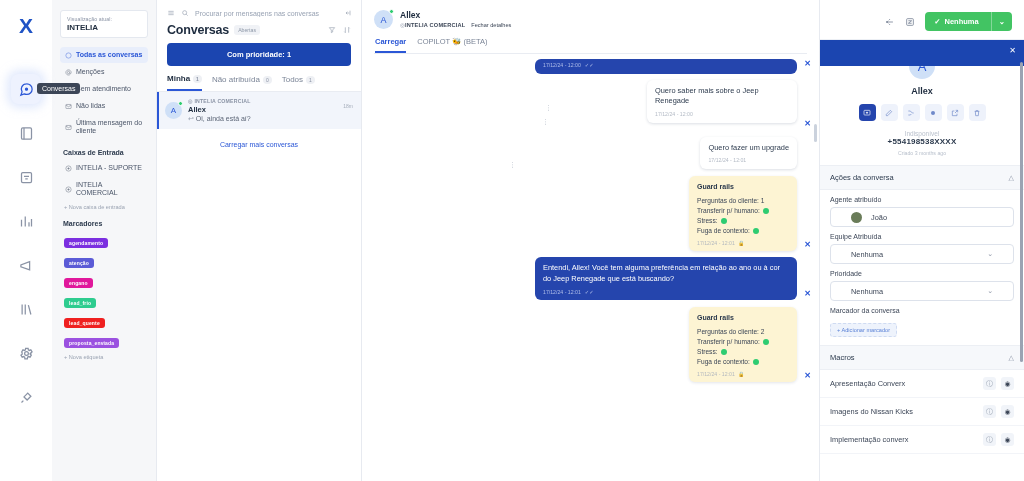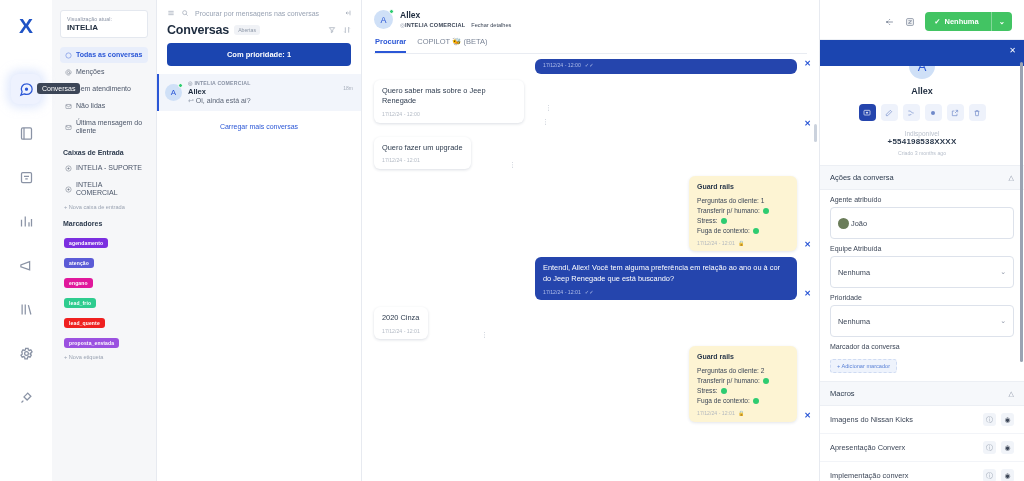--- a/index.html
+++ b/index.html
@@ -132,21 +132,21 @@
   }
   .chat-name { font-size: 8.5px; font-weight: bold; color: #1d2b3e; }
   .chat-sub { font-size: 5.6px; color: #8a93a5; margin-top: 2px; display: flex; gap: 6px; align-items:center; }
   .chat-sub b { color: #3c4657; font-weight: bold; letter-spacing:.2px; }
   .chat-sub .link { color: #3c4657; }
   .chat-tabs { display: flex; gap: 11px; margin-top: 8px; border-bottom: 1px solid #e9ecf2; padding-left: 1px; }
   .ctab { font-size: 7.5px; color: #7b8597; padding-bottom: 5px; }
   .ctab.active { color: #2b57d6; font-weight: bold; border-bottom: 2px solid #2b57d6; }
 
   .msgs { flex: 1; overflow: hidden; position: relative; padding: 5px 0 0 0; background:#fff; }
-  .row { display: flex; padding: 0 22px 0 12px; margin-bottom: 7px; position: relative; }
+  .row { display: flex; padding: 0 22px 0 12px; margin-bottom: 7px; position: relative; justify-content: flex-end; }
   .row.out { justify-content: flex-end; }
   .bubble {
     max-width: 300px; border-radius: 6px; padding: 6px 8px 4px 8px;
     font-size: 7.4px; line-height: 1.45; position: relative;
   }
   .bubble.in { background: #fff; color: #2c3a4d; box-shadow: 0 1px 3px rgba(30,50,90,.16); }
   .bubble.out { background: #2545ad; color: #fff; }
   .bubble.note { background: #fdf4d3; color: #3c4657; box-shadow: 0 1px 3px rgba(30,50,90,.12); }
   .meta { font-size: 5.2px; margin-top: 4px; display: flex; align-items: center; gap: 4px; opacity: .85; }
   .bubble.in .meta, .bubble.note .meta { color: #a6aebb; }
@@ -193,23 +193,23 @@
   .cc-created { text-align: center; font-size: 5.2px; color: #b9c0cc; margin-top: 4px; }
   .sect-head {
     display: flex; align-items: center; background: #f6f8fb;
     padding: 7px 10px; border-top: 1px solid #eceff4; border-bottom: 1px solid #eceff4;
     font-size: 7.5px; color: #2c3a4d; margin-top: 9px;
   }
   .sect-head .chev { margin-left: auto; color: #8a93a5; font-size: 7px; }
   .fld { padding: 6px 10px 0 10px; }
   .fld-label { font-size: 7px; color: #3c4657; margin-bottom: 4px; }
   .fld-box {
-    border: 1px solid #dde2eb; border-radius: 4px; height: 32px;
-    display: flex; align-items: center; padding: 0 7px;
-    font-size: 7.4px; color: #3c4657; gap: 2px;
+    border: 1px solid #dde2eb; border-radius: 4px; height: 20px;
+    display: flex; align-items: center; padding: 0 20px;
+    font-size: 7.4px; color: #3c4657; gap: 9px;
   }
   .fld-box .chev { margin-left: auto; color: #8a93a5; font-size: 7px; }
   .ag-av { width: 11px; height: 11px; border-radius: 50%; background: #6a7c59; flex: 0 0 11px; }
   .addmark {
     display: inline-block; font-size: 5.6px; color: #5b82d6;
     background: #eef3fc; border: 1px dashed #cfdbf2; border-radius: 3px;
     padding: 3px 6px; margin-top: 2px;
   }
   .macro-row {
     display: flex; align-items: center; padding: 7px 10px;
@@ -378,20 +378,34 @@
             <path d="M4 5h16l-6 7v6l-4 2v-8L4 5z"></path>
           </svg>
         <svg viewBox="0 0 24 24" fill="none" stroke="currentColor" stroke-width="2">
             <path d="M7 4v16M7 20l-3-3M17 20V4M17 4l3 3"></path>
           </svg>
       </span>
     </div>
 
     <div class="prio-btn">Com prioridade: 1</div>
 
+    <div class="tabs">
+      <div class="tab active">
+        <span>Minha</span>
+        <span class="cnt">1</span>
+      </div>
+      <div class="tab">
+        <span>Não atribuída</span>
+        <span class="cnt">0</span>
+      </div>
+      <div class="tab">
+        <span>Todos</span>
+        <span class="cnt">1</span>
+      </div>
+    </div>
 
     <div class="conv-item">
       <div class="avatar-sm">
         <span>A</span>
         <span class="dot-on"></span>
       </div>
       <div style="min-width:0;">
         <div class="conv-inbox">
           <span style="opacity:.8;">◎</span>
           <span>INTELIA COMERCIAL</span>
@@ -417,21 +431,21 @@
         </div>
         <div>
           <div class="chat-name">Allex</div>
           <div class="chat-sub">
             <span>◎<b>INTELIA COMERCIAL</b></span>
             <span class="link">Fechar detalhes</span>
           </div>
         </div>
       </div>
       <div class="chat-tabs">
-        <div class="ctab active">Procurar</div>
+        <div class="ctab active">Carregar</div>
         <div class="ctab">COPILOT 🐝 (BETA)</div>
       </div>
     </div>
 
     <div class="msgs">
       <div class="chat-scroll"></div>
 
       <div class="row out" style="margin-bottom:6px;">
         <span class="dots" style="right:270px;top:2px;">⋮</span>
         <div class="bubble out" style="width:262px;padding-top:3px;">
@@ -499,29 +513,20 @@
         <div class="bubble out" style="width:262px;">
           <div>Entendi, Allex! Você tem alguma preferência em relação ao ano ou à cor do Jeep Renegade que está buscando?</div>
           <div class="meta">
             <span>17/12/24 - 12:01</span>
             <span>✓✓</span>
           </div>
         </div>
         <span class="xclose" style="bottom:2px;">✕</span>
       </div>
 
-      <div class="row">
-        <div class="bubble in" style="max-width:92px;">
-          <div>2020 Cinza</div>
-          <div class="meta">
-            <span>17/12/24 - 12:01</span>
-          </div>
-        </div>
-        <span class="dots" style="left:119px;top:24px;">⋮</span>
-      </div>
 
       <div class="row out">
         <span class="dots" style="right:120px;bottom:4px;">⋮</span>
         <div class="bubble note" style="width:108px;">
           <div class="gr-title">Guard rails</div>
           <div class="gr-line">
               <span>Perguntas do cliente: 2</span>
             </div>
           <div class="gr-line">
               <span>Transferir p/ humano:</span>
@@ -644,28 +649,28 @@
       <div class="fld-label">Marcador da conversa</div>
       <span class="addmark">+ Adicionar marcador</span>
     </div>
 
     <div class="sect-head" style="margin-top:8px;">
       <span>Macros</span>
       <span class="chev">△</span>
     </div>
 
     <div class="macro-row">
-      <span>Imagens do Nissan Kicks</span>
+      <span>Apresentação Converx</span>
       <span class="macro-icons">
         <span class="m-ico">ⓘ</span>
         <span class="m-ico dark">◉</span>
       </span>
     </div>
     <div class="macro-row">
-      <span>Apresentação Converx</span>
+      <span>Imagens do Nissan Kicks</span>
       <span class="macro-icons">
         <span class="m-ico">ⓘ</span>
         <span class="m-ico dark">◉</span>
       </span>
     </div>
     <div class="macro-row">
       <span>Implementação converx</span>
       <span class="macro-icons">
         <span class="m-ico">ⓘ</span>
         <span class="m-ico dark">◉</span>

